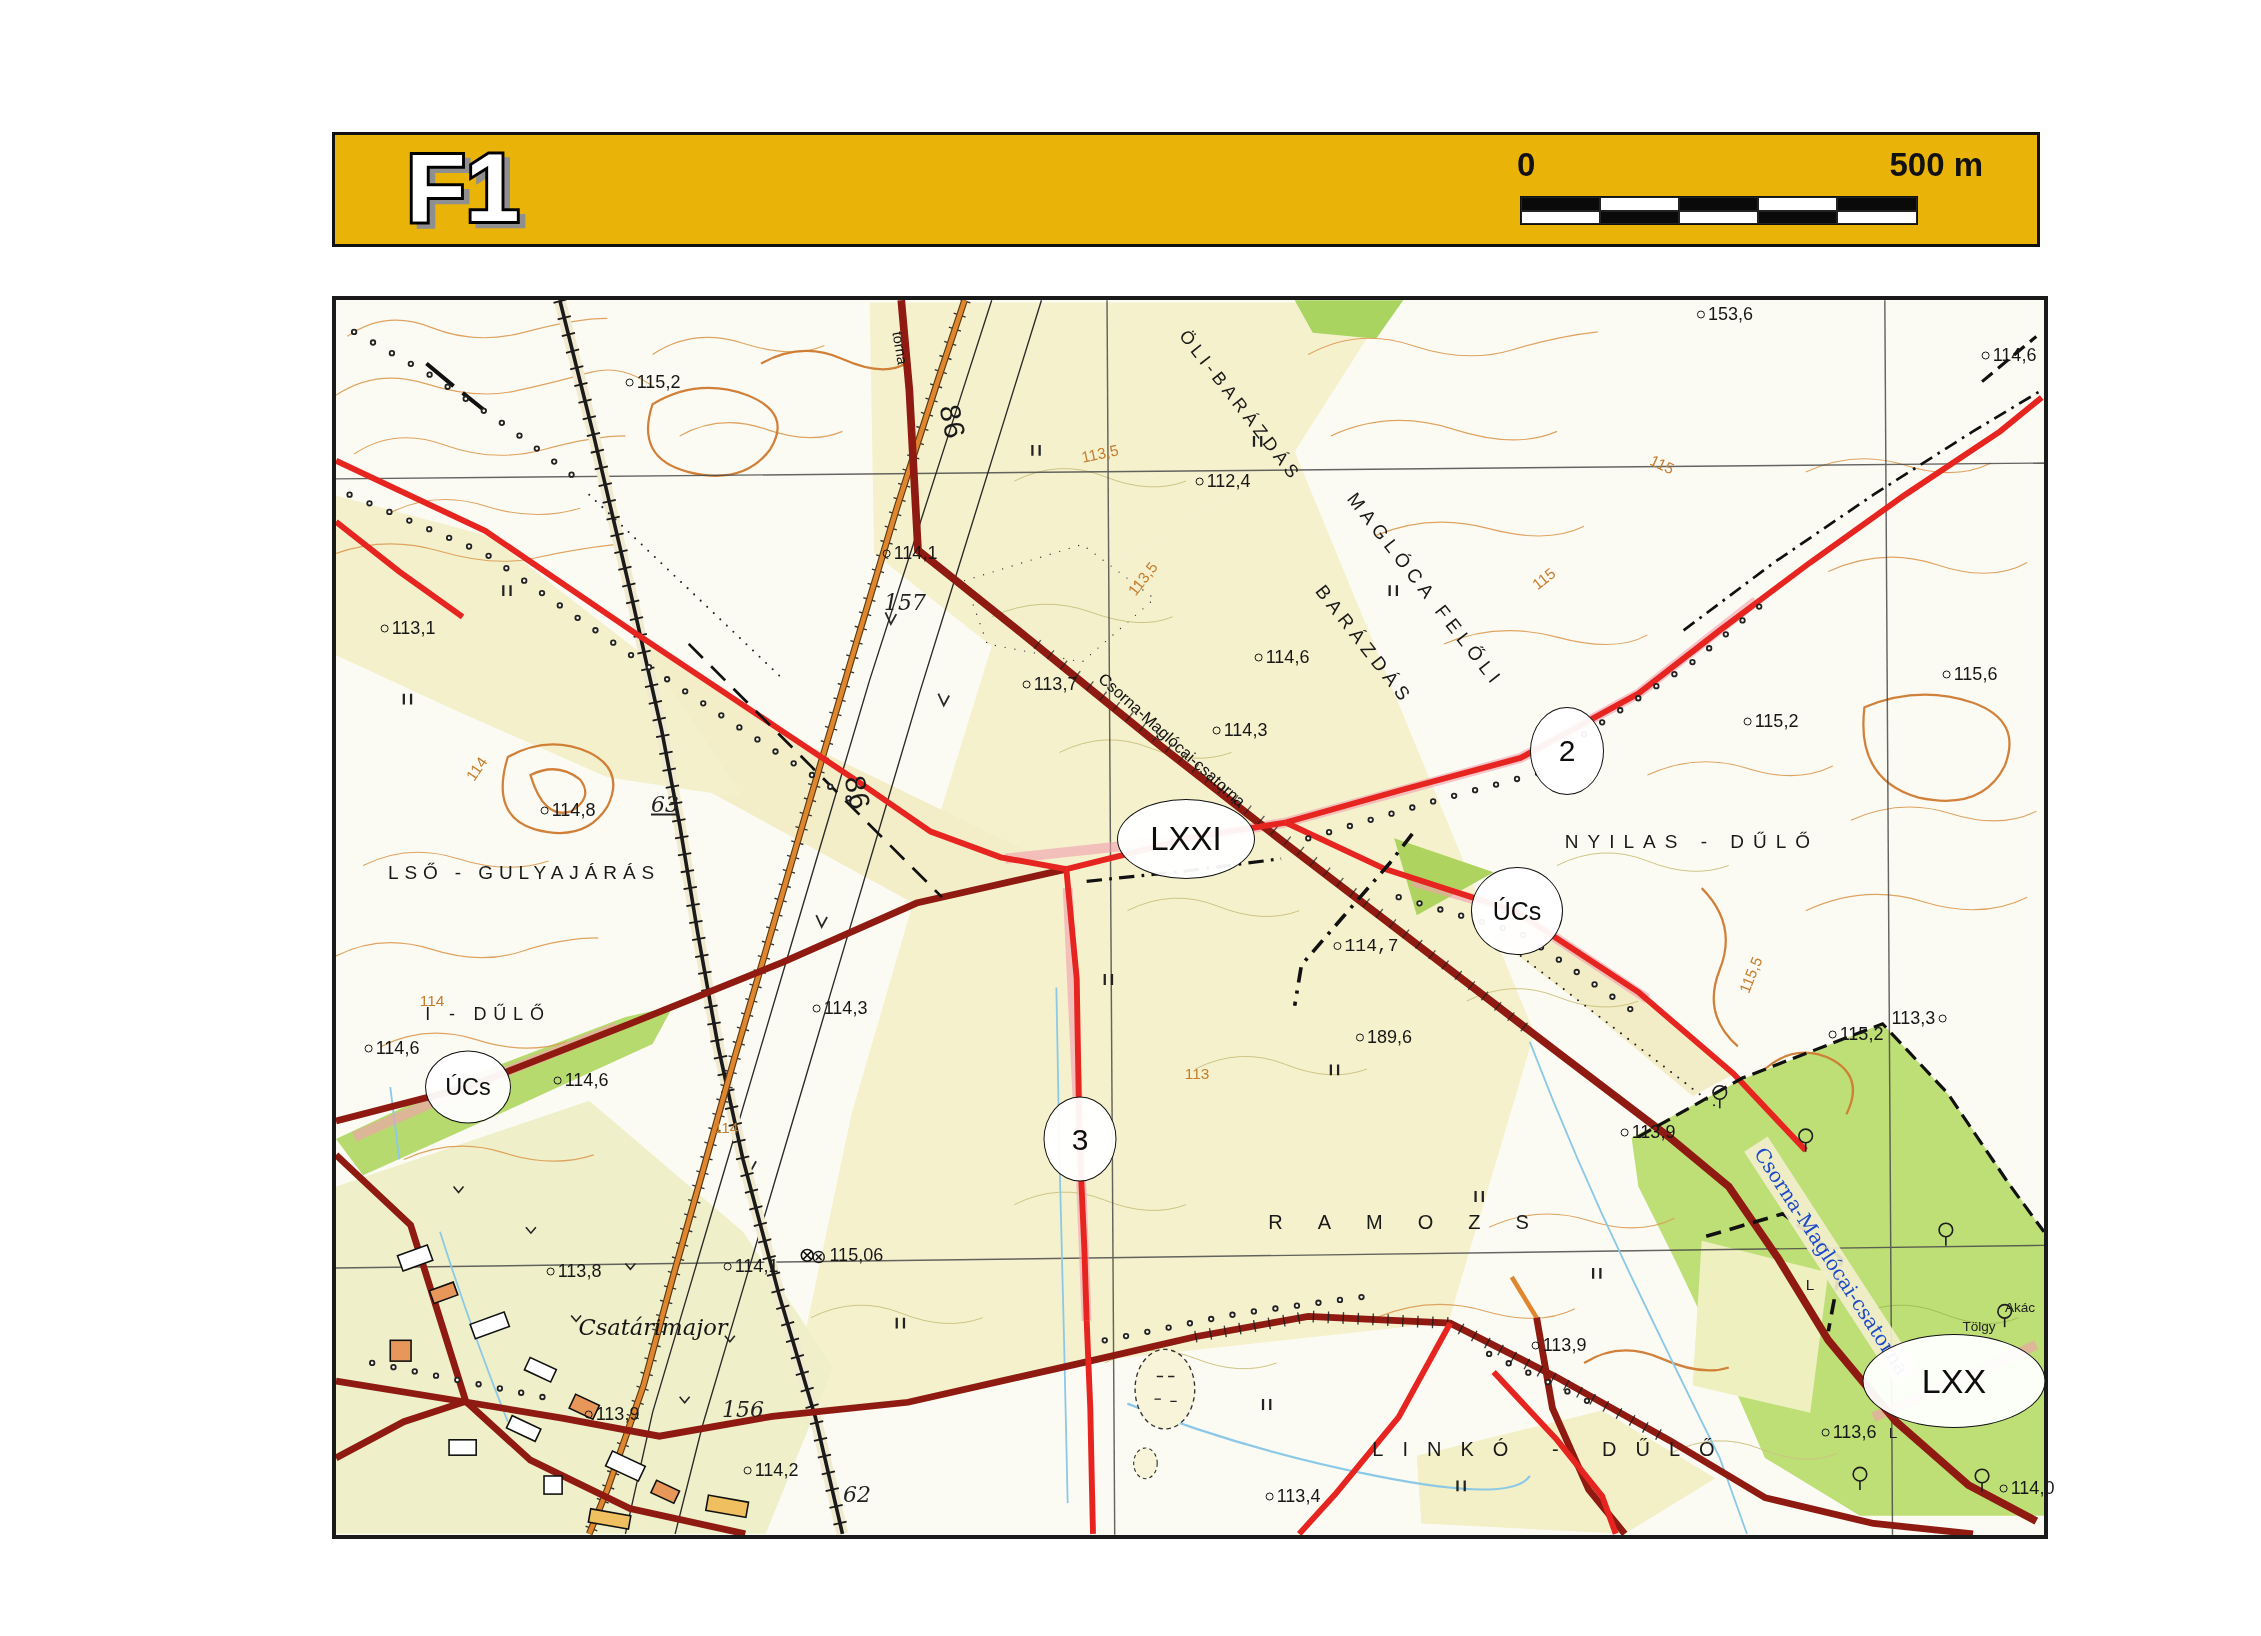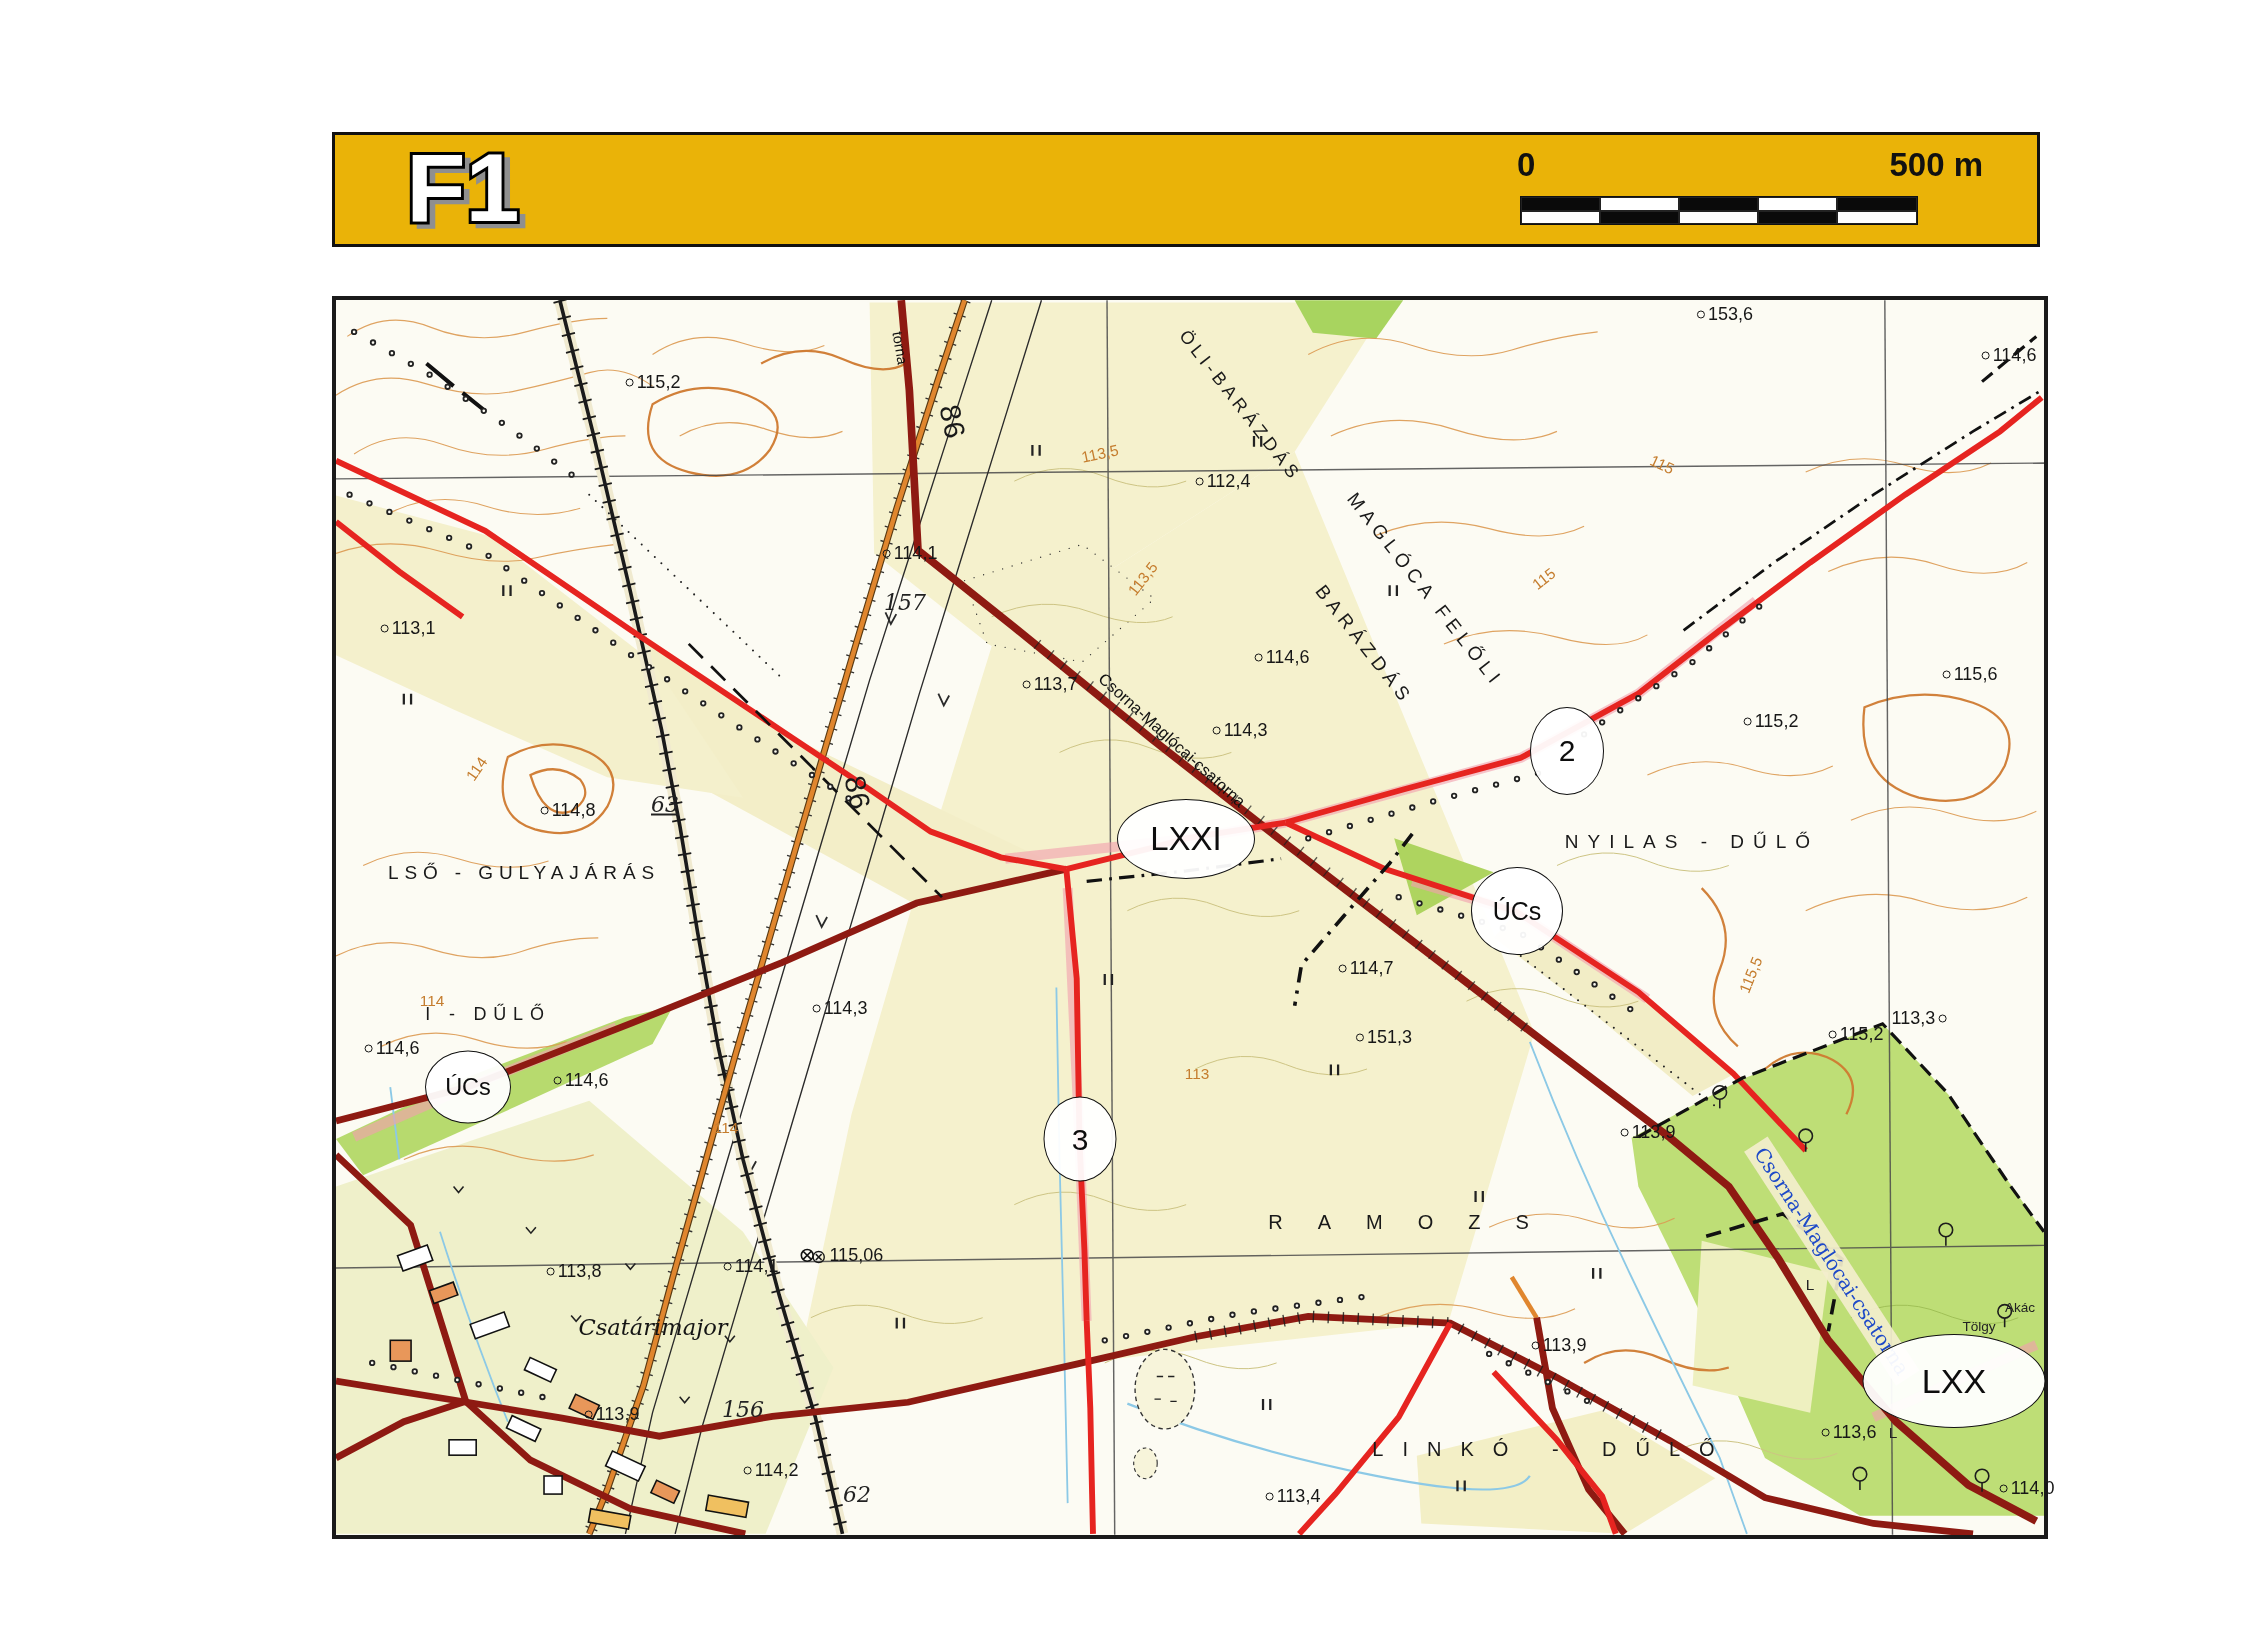--- a/index.html
+++ b/index.html
@@ -337,23 +337,23 @@
         <div class="lbl elev" style="left: 1673px; top: 55px; transform: translate(-50%, -50%);">114,6</div>
         <div class="lbl elev" style="left: 1634px; top: 374px; transform: translate(-50%, -50%);">115,6</div>
         <div class="lbl elev" style="left: 1435px; top: 421px; transform: translate(-50%, -50%);">115,2</div>
         <div class="lbl elev" style="left: 574px; top: 253px; transform: translate(-50%, -50%);">114,1</div>
         <div class="lbl elev" style="left: 714px; top: 384px; transform: translate(-50%, -50%);">113,7</div>
         <div class="lbl elev" style="left: 946px; top: 357px; transform: translate(-50%, -50%);">114,6</div>
         <div class="lbl elev" style="left: 904px; top: 430px; transform: translate(-50%, -50%);">114,3</div>
         <div class="lbl elev" style="left: 232px; top: 510px; transform: translate(-50%, -50%);">114,8</div>
         <div class="lbl elev" style="left: 504px; top: 708px; transform: translate(-50%, -50%);">114,3</div>
         <div class="lbl elev" style="left: 56px; top: 748px; transform: translate(-50%, -50%);">114,6</div>
-        <div class="lbl elev" style="left: 1030px; top: 668px; transform: translate(-50%, -50%);">114,7</div>
+        <div class="lbl elev" style="left: 1030px; top: 646px; transform: translate(-50%, -50%); font-family: Liberation Mono, monospace;">114,7</div>
         <div class="lbl elev" style="left: 1520px; top: 734px; transform: translate(-50%, -50%);">115,2</div>
-        <div class="lbl elev" style="left: 1048px; top: 737px; transform: translate(-50%, -50%);">151,3</div>
+        <div class="lbl elev" style="left: 1048px; top: 737px; transform: translate(-50%, -50%);">189,6</div>
         <div class="lbl elev" style="left: 245px; top: 780px; transform: translate(-50%, -50%);">114,6</div>
         <div class="lbl elev" style="left: 238px; top: 971px; transform: translate(-50%, -50%);">113,8</div>
         <div class="lbl elev" style="left: 276px; top: 1114px; transform: translate(-50%, -50%);">113,9</div>
         <div class="lbl elev" style="left: 1223px; top: 1045px; transform: translate(-50%, -50%);">113,9</div>
         <div class="lbl elev" style="left: 1312px; top: 832px; transform: translate(-50%, -50%);">113,9</div>
         <div class="lbl elev" style="left: 957px; top: 1196px; transform: translate(-50%, -50%);">113,4</div>
         <div class="lbl elev" style="left: 1513px; top: 1132px; transform: translate(-50%, -50%);">113,6</div>
         <div class="lbl elev" style="left: 1691px; top: 1188px; transform: translate(-50%, -50%);">114,0</div>
         <div class="lbl elev" style="left: 435px; top: 1170px; transform: translate(-50%, -50%);">114,2</div>
         <div class="lbl elev" style="left: 415px; top: 966px; transform: translate(-50%, -50%);">114,1</div>

